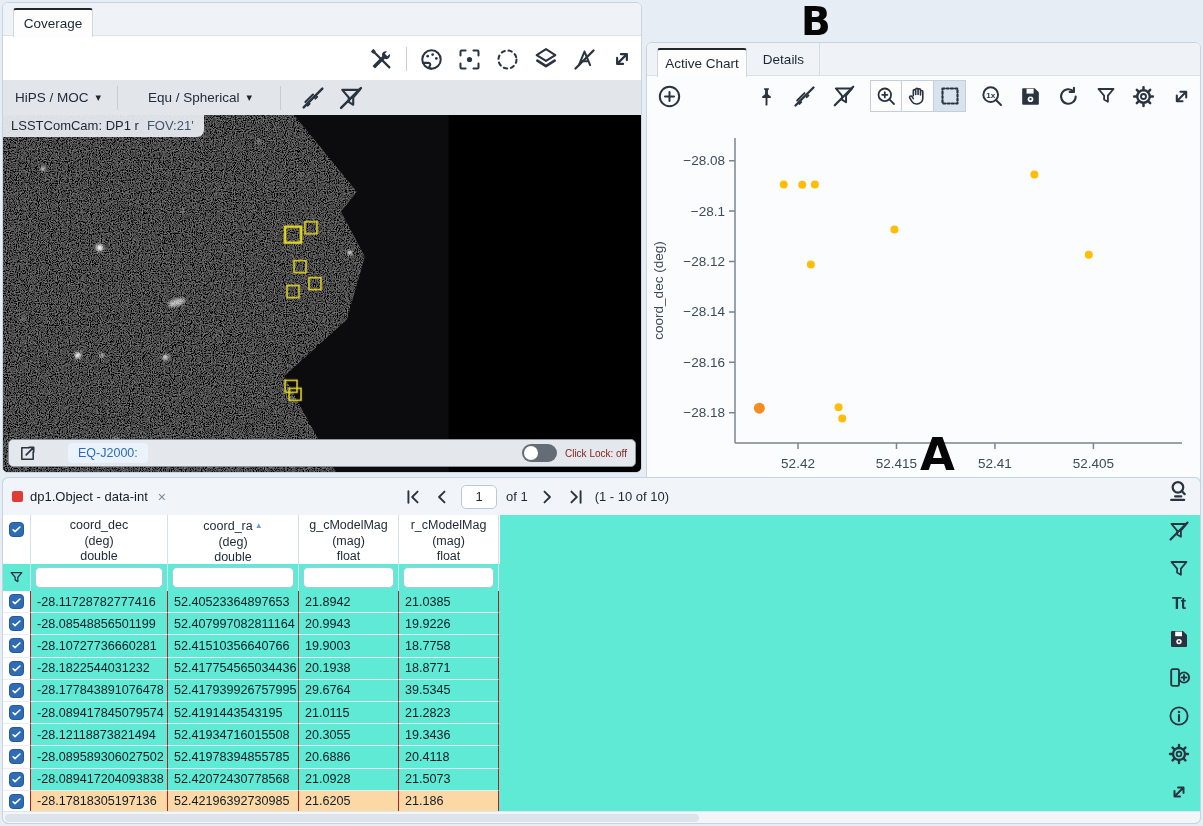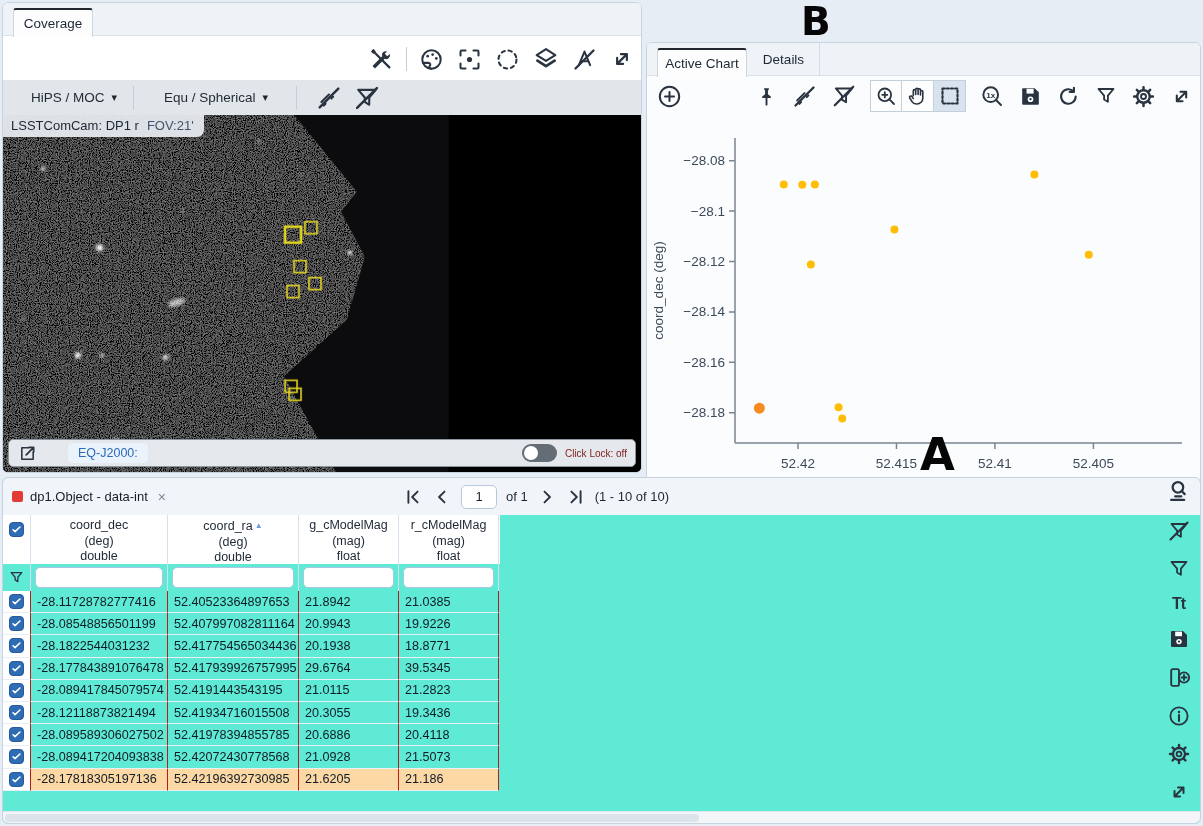--- a/index.html
+++ b/index.html
@@ -122,21 +122,21 @@
           <path d="M4 20 20 4" stroke-width="2.1"></path>
         </svg>
       </span>
     <span class="icn" style="width:26px;height:26px;">
         <svg viewBox="0 0 24 24" fill="none" stroke="currentColor" stroke-width="1.8" stroke-linecap="round" stroke-linejoin="round">
           <path d="M7.5 16.5 16.5 7.5M16.5 7.5H11M16.5 7.5V13M7.5 16.5H13M7.5 16.5V11" stroke-width="2"></path>
         </svg>
       </span>
   </div>
   <div id="cov-options">
-    <div class="dd" style="margin-left:28px;">
+    <div class="dd" style="margin-left:12px;">
       <span>HiPS / MOC</span>
       <span class="dcaret">▾</span>
     </div>
     <span class="vdiv" style="margin:0 16px;"></span>
     <div class="dd" style="margin-left:14px;">
       <span>Equ / Spherical</span>
       <span class="dcaret">▾</span>
     </div>
     <span class="vdiv" style="margin:0 18px 0 28px;"></span>
     <span class="icn" style="width:28px;height:28px;">
@@ -532,20 +532,33 @@
         <div class="tcell w4" style="">19.9226</div>
       </div>
       <div class="trow">
         <div class="tcell ckcell w0">
          <span class="checkbox">
             <svg viewBox="0 0 24 24" fill="none" stroke="currentColor" stroke-width="1.8" stroke-linecap="round" stroke-linejoin="round">
               <path d="M4.5 12.5l4.3 4.2L19.5 6.5" stroke-width="3.4" stroke="#fff"></path>
             </svg>
           </span>
         </div>
+        <div class="tcell w1" style="">-28.10727736660281</div>
+        <div class="tcell w2" style="">52.41510356640766</div>
+        <div class="tcell w3" style="">19.9003</div>
+        <div class="tcell w4" style="">18.7758</div>
+      </div>
+      <div class="trow">
+        <div class="tcell ckcell w0">
+         <span class="checkbox">
+            <svg viewBox="0 0 24 24" fill="none" stroke="currentColor" stroke-width="1.8" stroke-linecap="round" stroke-linejoin="round">
+              <path d="M4.5 12.5l4.3 4.2L19.5 6.5" stroke-width="3.4" stroke="#fff"></path>
+            </svg>
+          </span>
+        </div>
         <div class="tcell w1" style="">-28.1822544031232</div>
         <div class="tcell w2" style="">52.417754565034436</div>
         <div class="tcell w3" style="">20.1938</div>
         <div class="tcell w4" style="">18.8771</div>
       </div>
       <div class="trow">
         <div class="tcell ckcell w0">
          <span class="checkbox">
             <svg viewBox="0 0 24 24" fill="none" stroke="currentColor" stroke-width="1.8" stroke-linecap="round" stroke-linejoin="round">
               <path d="M4.5 12.5l4.3 4.2L19.5 6.5" stroke-width="3.4" stroke="#fff"></path>

